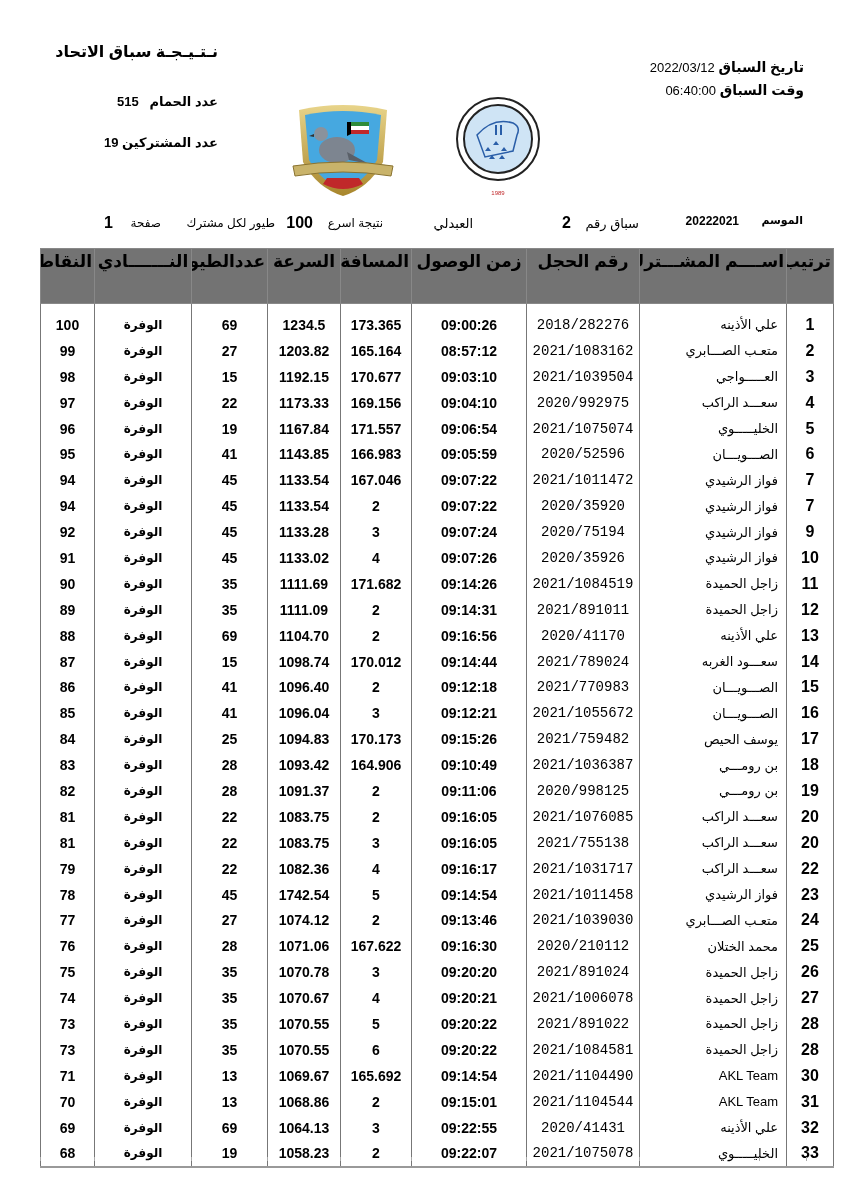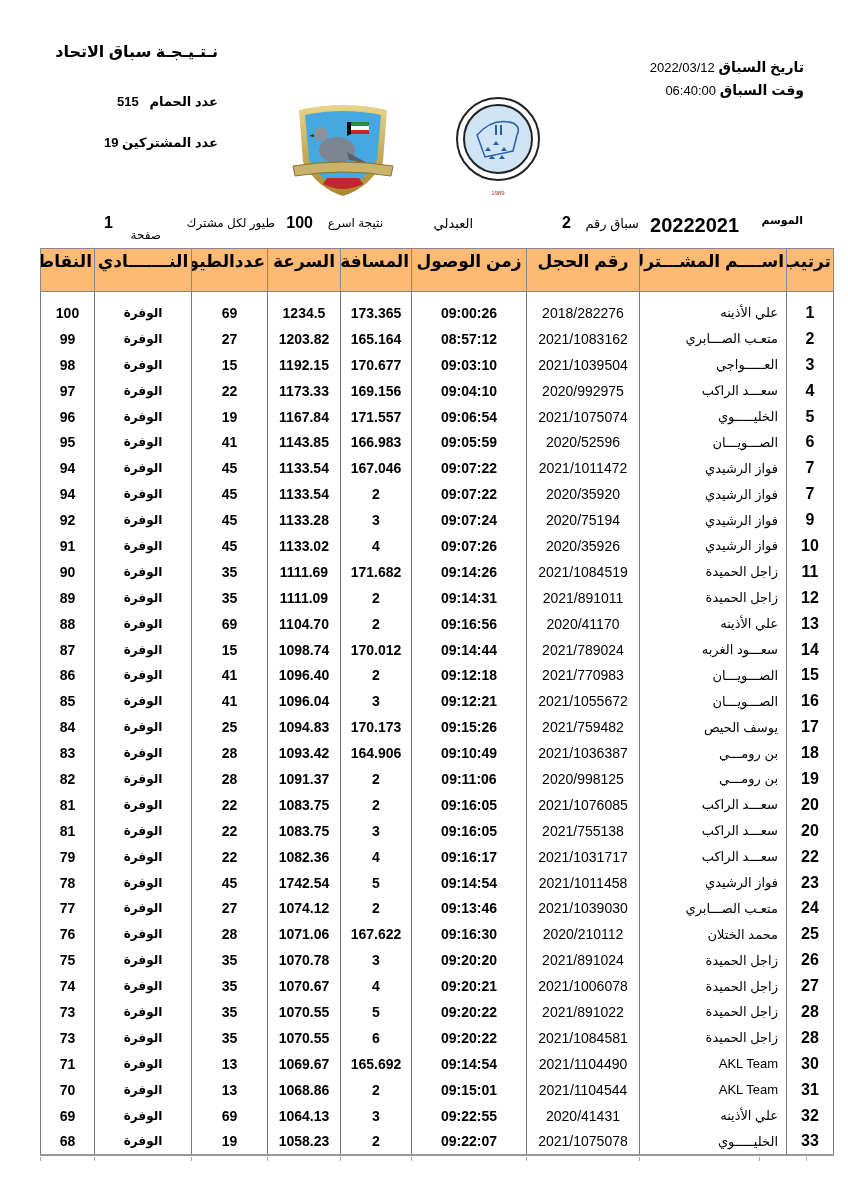--- a/index.html
+++ b/index.html
@@ -21,26 +21,26 @@
   
   .logo-wafra { left:289px; top:102px; width:108px; height:96px; }
   .logo-fed { left:455px; top:95px; width:86px; height:108px; }
 
   
   .subheader { left:40px; top:214px; width:763px; height:24px; direction:rtl; white-space:nowrap; }
   .subheader span { position:absolute; top:0; font-weight:bold; }
 
   
   table.results { position:absolute; left:40px; top:248px; width:767px; border-collapse:collapse; direction:rtl; table-layout:fixed; }
-  table.results th { background:#fdba74; height:40px; font-size:17px; font-weight:bold; border:1px solid #888; padding:0 2px; vertical-align:top; padding-top:2px; white-space:nowrap; overflow:hidden; }
+  table.results th { background:#737373; height:40px; font-size:17px; font-weight:bold; border:1px solid #888; padding:12px 2px; vertical-align:top; padding-top:2px; white-space:nowrap; overflow:hidden; }
   table.results td { height:25.9px; font-size:14px; font-weight:bold; border-left:1px solid #777; border-right:1px solid #777; text-align:center; white-space:nowrap; padding:0; }
   table.results tr.spacer td { height:8px; }
   table.results tr:last-child td { border-bottom:2px solid #999; }
   td.c-name { font-weight:normal !important; font-size:13px !important; text-align:right !important; padding-right:8px !important; }
-  td.c-ring { font-weight:normal !important; font-size:14px !important; }
+  td.c-ring { font-weight:normal !important; font-size:14px !important;font-family:Liberation Mono, monospace; }
   td.c-club { font-size:12px !important; }
   td.c-rank { font-size:16px !important; }
   .ticks { left:40px; top:1157px; width:767px; height:4px; }
   .ticks i { position:absolute; top:0; width:1px; height:4px; background:#aaa; }
 </style>
 </head>
 <body>
 
 <div class="abs info-right">
   <div class="row">
@@ -101,28 +101,28 @@
         <path d="M46 56 l3 -4 l3 4 z"></path>
       <path d="M34 64 l3 -4 l3 4 z"></path>
         <path d="M44 64 l3 -4 l3 4 z"></path>
     </g>
     <text x="43" y="100" font-size="6" fill="#c0282a" text-anchor="middle" font-family="Liberation Sans, sans-serif">1989</text>
   </svg>
 </div>
 
 <div class="abs subheader">
   <span style="right:0; font-size:11px;">الموسم</span>
-  <span style="right:64px; font-size:20px;">20222021</span>
+  <span style="right:64px; font-size:12px;">20222021</span>
   <span style="right:164px; font-size:13px; font-weight:normal; top:2px;">سباق رقم</span>
   <span style="right:232px; font-size:16px;">2</span>
   <span style="right:330px; font-size:13px; font-weight:normal; top:2px;">العبدلي</span>
   <span style="right:420px; font-size:12px; font-weight:normal; top:2px;">نتيجة اسرع</span>
   <span style="right:490px; font-size:16px;">100</span>
   <span style="right:528px; font-size:12px; font-weight:normal; top:2px;">طيور لكل مشترك</span>
-  <span style="right:642px; font-size:12px; font-weight:normal; top:14px;">صفحة</span>
+  <span style="right:642px; font-size:12px; font-weight:normal; top:2px;">صفحة</span>
   <span style="right:690px; font-size:16px;">1</span>
 </div>
 
 <table class="results">
   <colgroup>
     <col style="width:47px">
       <col style="width:147px">
       <col style="width:113px">
       <col style="width:115px">
     <col style="width:71px">

